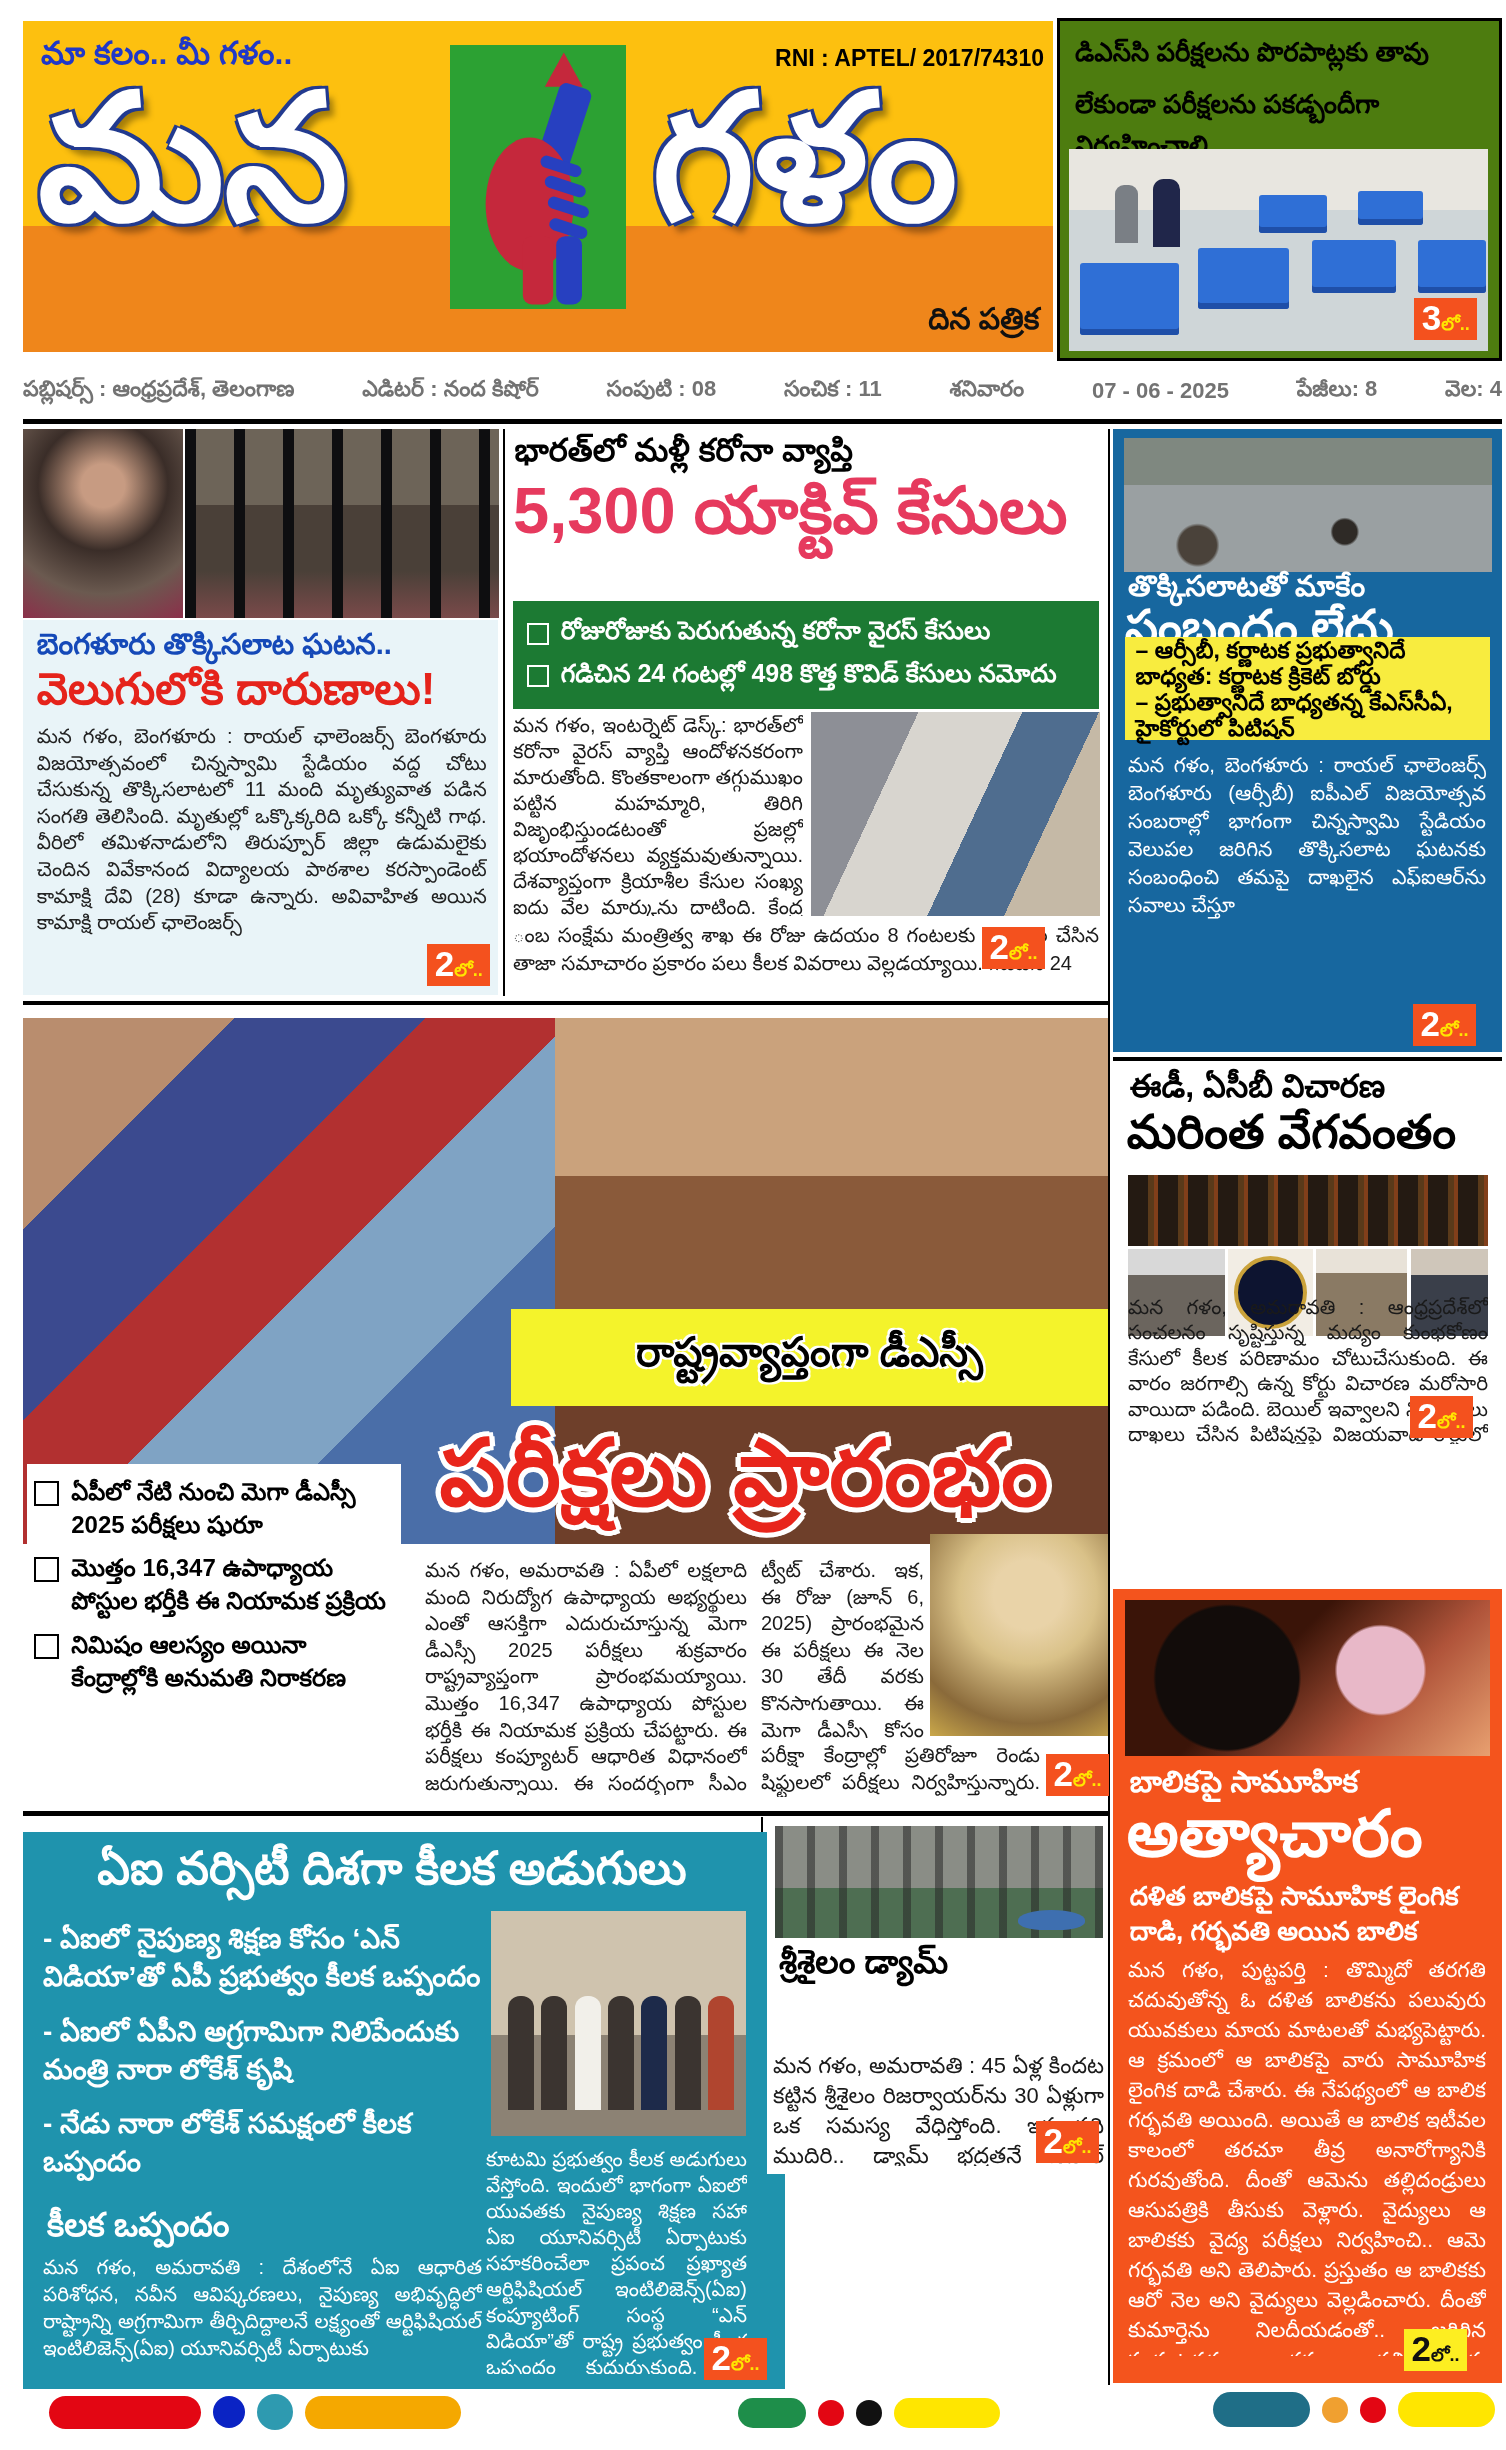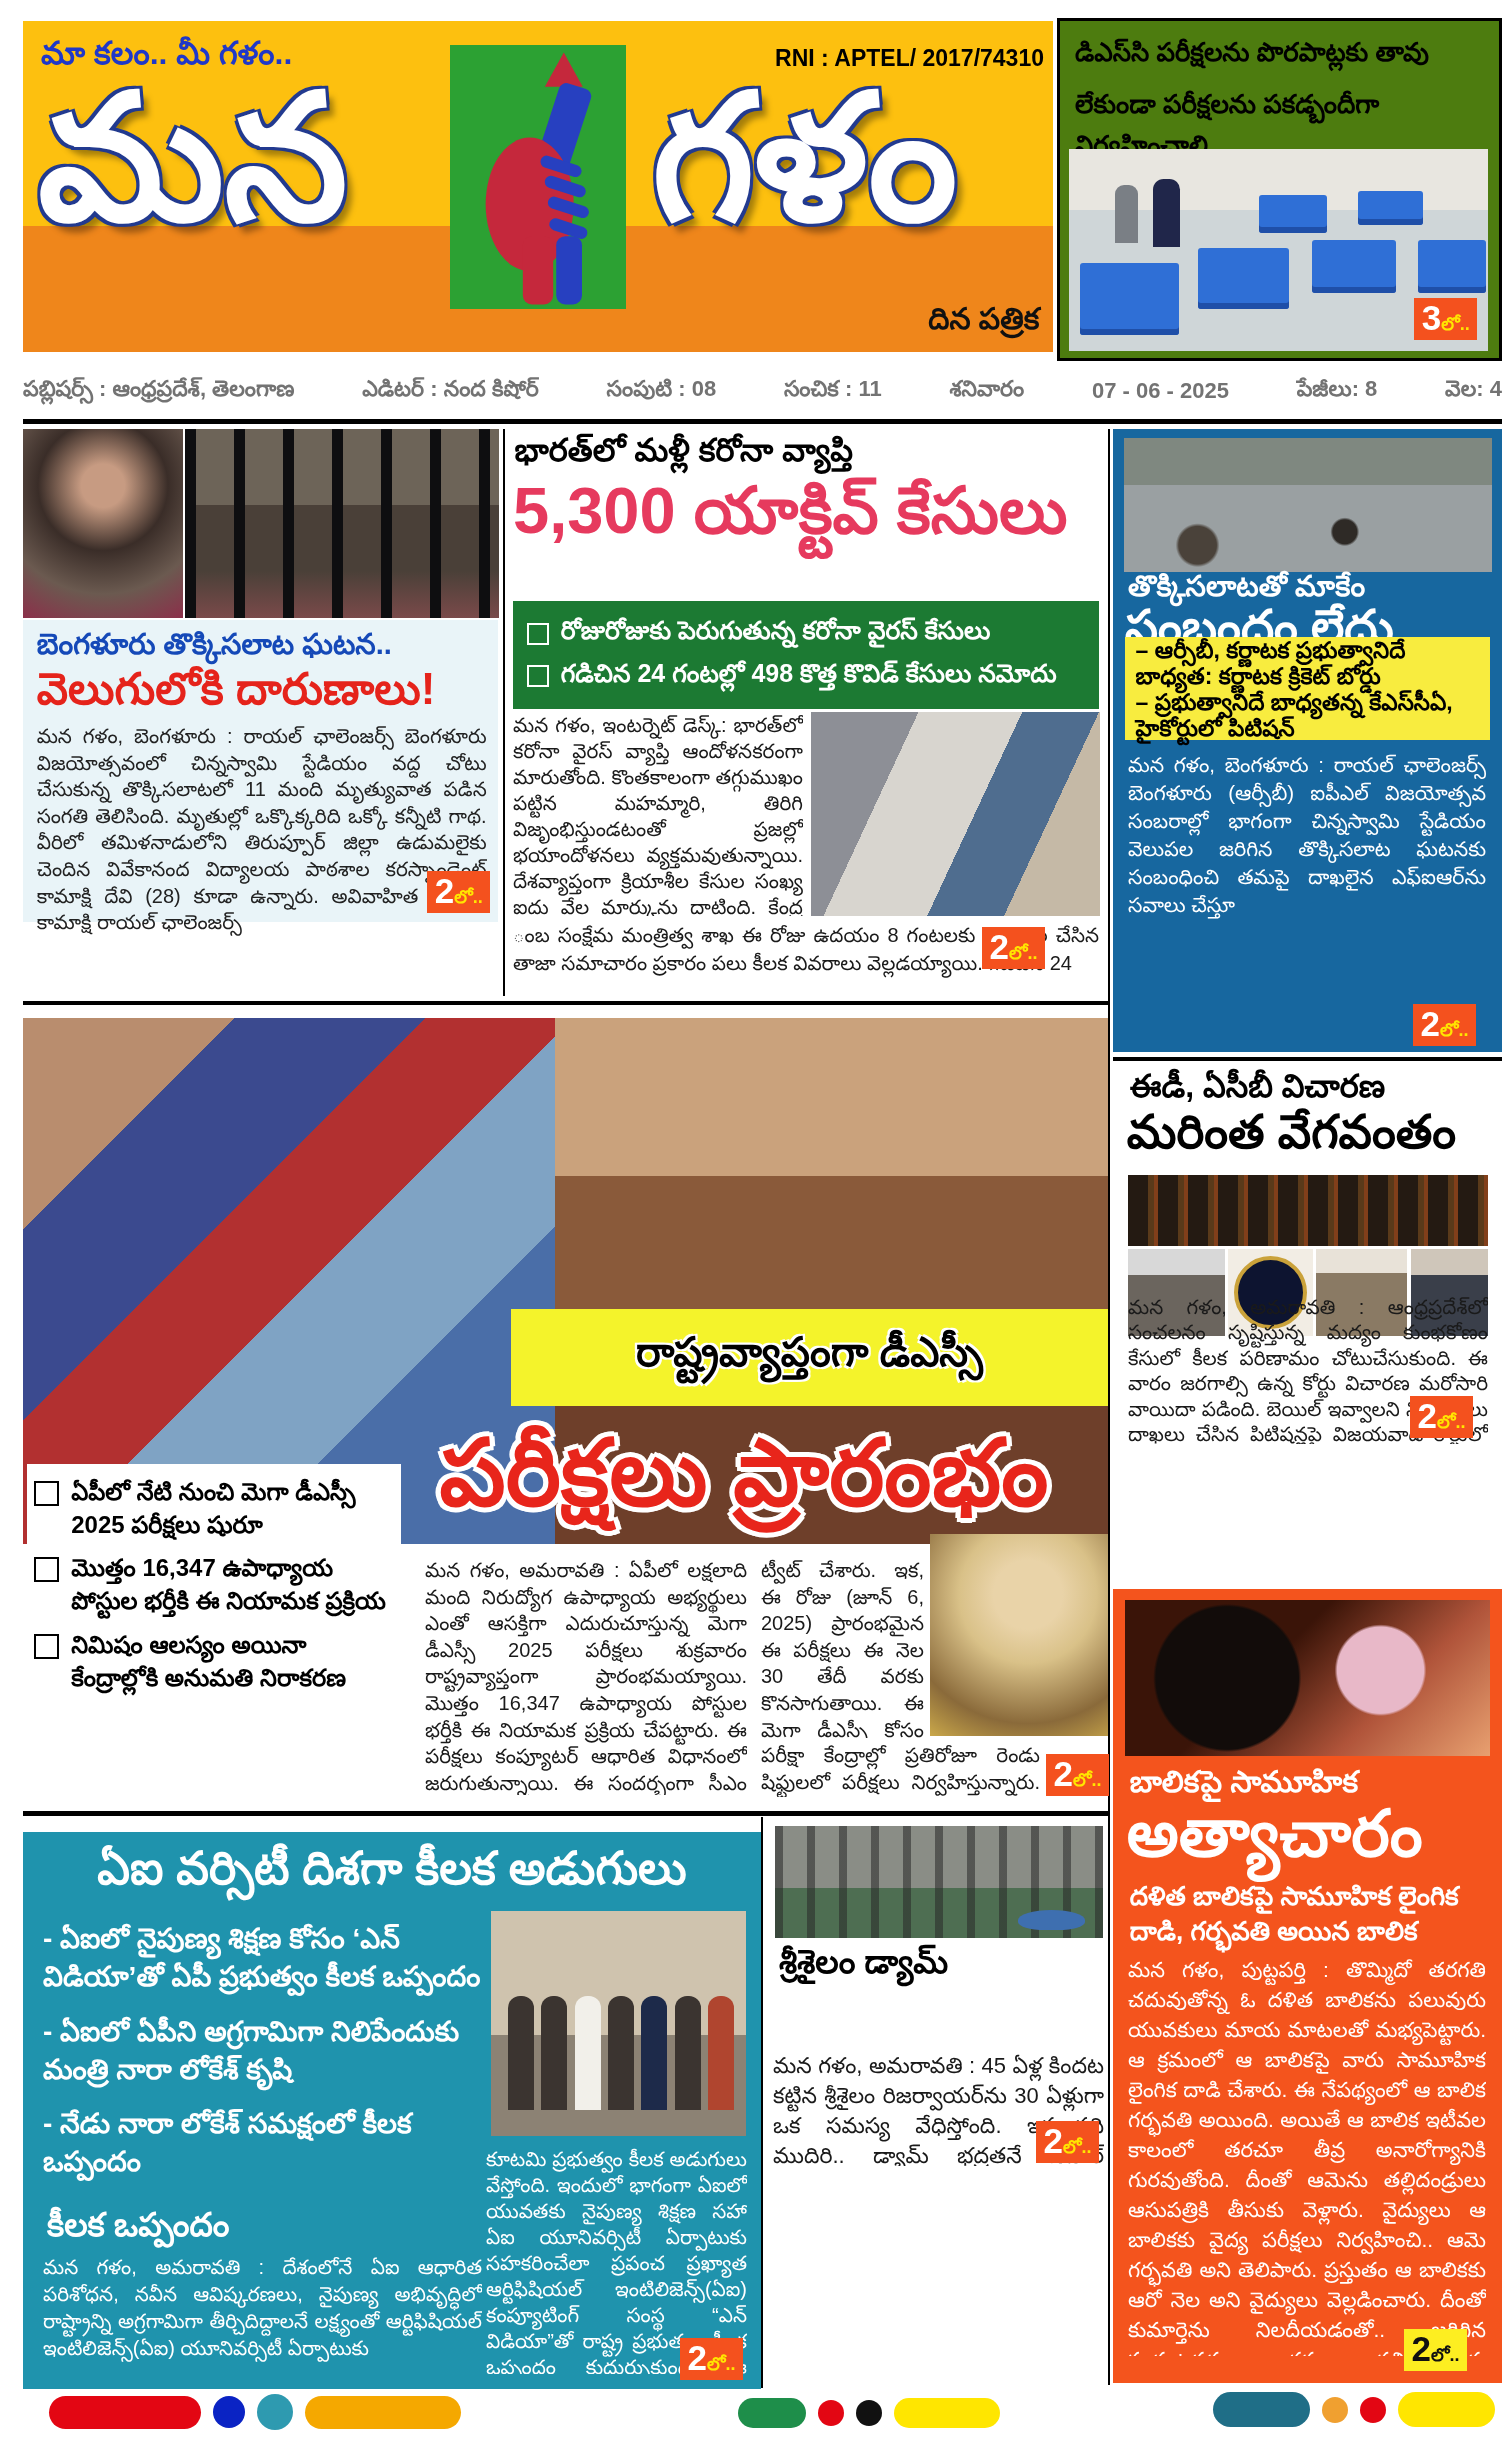--- a/index.html
+++ b/index.html
@@ -32,21 +32,21 @@
   #info-bar{left:23px;top:369px;width:1479px;height:44px;display:flex;align-items:center;
     justify-content:space-between;font-size:22px;font-weight:bold;color:#737373;}
   .rule{background:#000;}
   .vline{background:#000;}
   
   #ls-photo1{left:23px;top:429px;width:160px;height:189px;
     background:radial-gradient(circle at 50% 30%,#c79b82 0 14%,#3a2d28 42%,#6b5a50 70%,#8c2f4a 100%);}
   #ls-photo2{left:185px;top:429px;width:314px;height:189px;
     background:repeating-linear-gradient(90deg,#0e0e10 0 10.6px,rgba(0,0,0,0) 10.6px 49px),
                linear-gradient(180deg,#6d6458 0 40%,#4a4038 40% 75%,#7a4a4a 100%);}
-  #ls-panel{left:23px;top:620px;width:475px;height:302px;background:#e9f4f8;}
+  #ls-panel{left:23px;top:620px;width:475px;height:375px;background:#e9f4f8;}
   .ls-kicker{left:13.7px;top:7.6px;font-size:29px;font-weight:bold;color:#1549b8;}
   .ls-headline{left:13.7px;top:44px;font-size:44px;font-weight:bold;color:#e5231b;}
   .ls-body{left:13.7px;top:103px;width:450px;height:255px;font-size:20px;line-height:26.6px;color:#222;}
   
   #corona{left:513px;top:429px;width:586px;height:567px;}
   .co-kicker{left:1.5px;top:3px;font-size:32px;font-weight:bold;color:#000;}
   .co-headline{left:0;top:44px;font-size:65px;font-weight:bold;color:#e63a5e;}
   #co-green{left:0;top:172px;width:586px;height:108px;background:#1c7a33;color:#fff;
     display:flex;flex-direction:column;justify-content:center;gap:7.6px;padding:0 13.7px;box-sizing:border-box;}
   .co-row{display:flex;align-items:center;font-size:25px;font-weight:bold;}
@@ -104,21 +104,21 @@
   #rape{left:1113px;top:1589px;width:389px;height:794px;background:#f4541d;}
   #rape-illo{left:12px;top:10.6px;width:365px;height:156px;
     background:radial-gradient(circle at 70% 45%,#e8b8c8 0 16%,rgba(0,0,0,0) 17%),
                radial-gradient(circle at 28% 50%,#120c0a 0 26%,rgba(0,0,0,0) 27%),
                linear-gradient(135deg,#3a1408 0 40%,#b0543a 70%,#e8a070 100%);}
   .rp-kicker{left:16.7px;top:176px;font-size:30px;font-weight:bold;color:#fff;}
   .rp-headline{left:13.7px;top:207px;font-size:65px;font-weight:bold;color:#fff;}
   .rp-sub{left:16.7px;top:290px;width:354px;font-size:26px;line-height:35px;font-weight:bold;color:#fff;}
   .rp-body{left:15px;top:366px;width:358px;height:401px;font-size:21px;line-height:30px;color:#fff;}
   
-  #ai{left:23px;top:1832px;width:738px;height:557px;background:#1f93ad;color:#fff;}
+  #ai{left:23px;top:1832px;width:738px;height:557px;background:#1f93ad;color:#fff;padding-left:24px;}
   .ai-headline{left:0;top:9px;width:738px;text-align:center;font-size:46px;font-weight:bold;}
   .ai-bullets{left:20px;top:88px;width:445px;}
   .ai-b{font-size:28px;font-weight:bold;line-height:38px;margin-bottom:16.7px;}
   #ai-photo{left:468px;top:79px;width:255px;height:225px;
     background:linear-gradient(180deg,#cfc3ae 0 55%,#8c8274 55% 100%);}
   .ai-fig{position:absolute;bottom:26px;width:26px;height:114px;border-radius:12px 12px 0 0;background:#3b3430;}
   .ai-bodyR{left:463px;top:314px;width:261px;height:228px;font-size:20px;line-height:26px;}
   .ai-sub{left:24px;top:374px;font-size:33px;font-weight:bold;}
   .ai-bodyL{left:20px;top:422px;width:439px;height:125px;font-size:20px;line-height:27px;}
   

